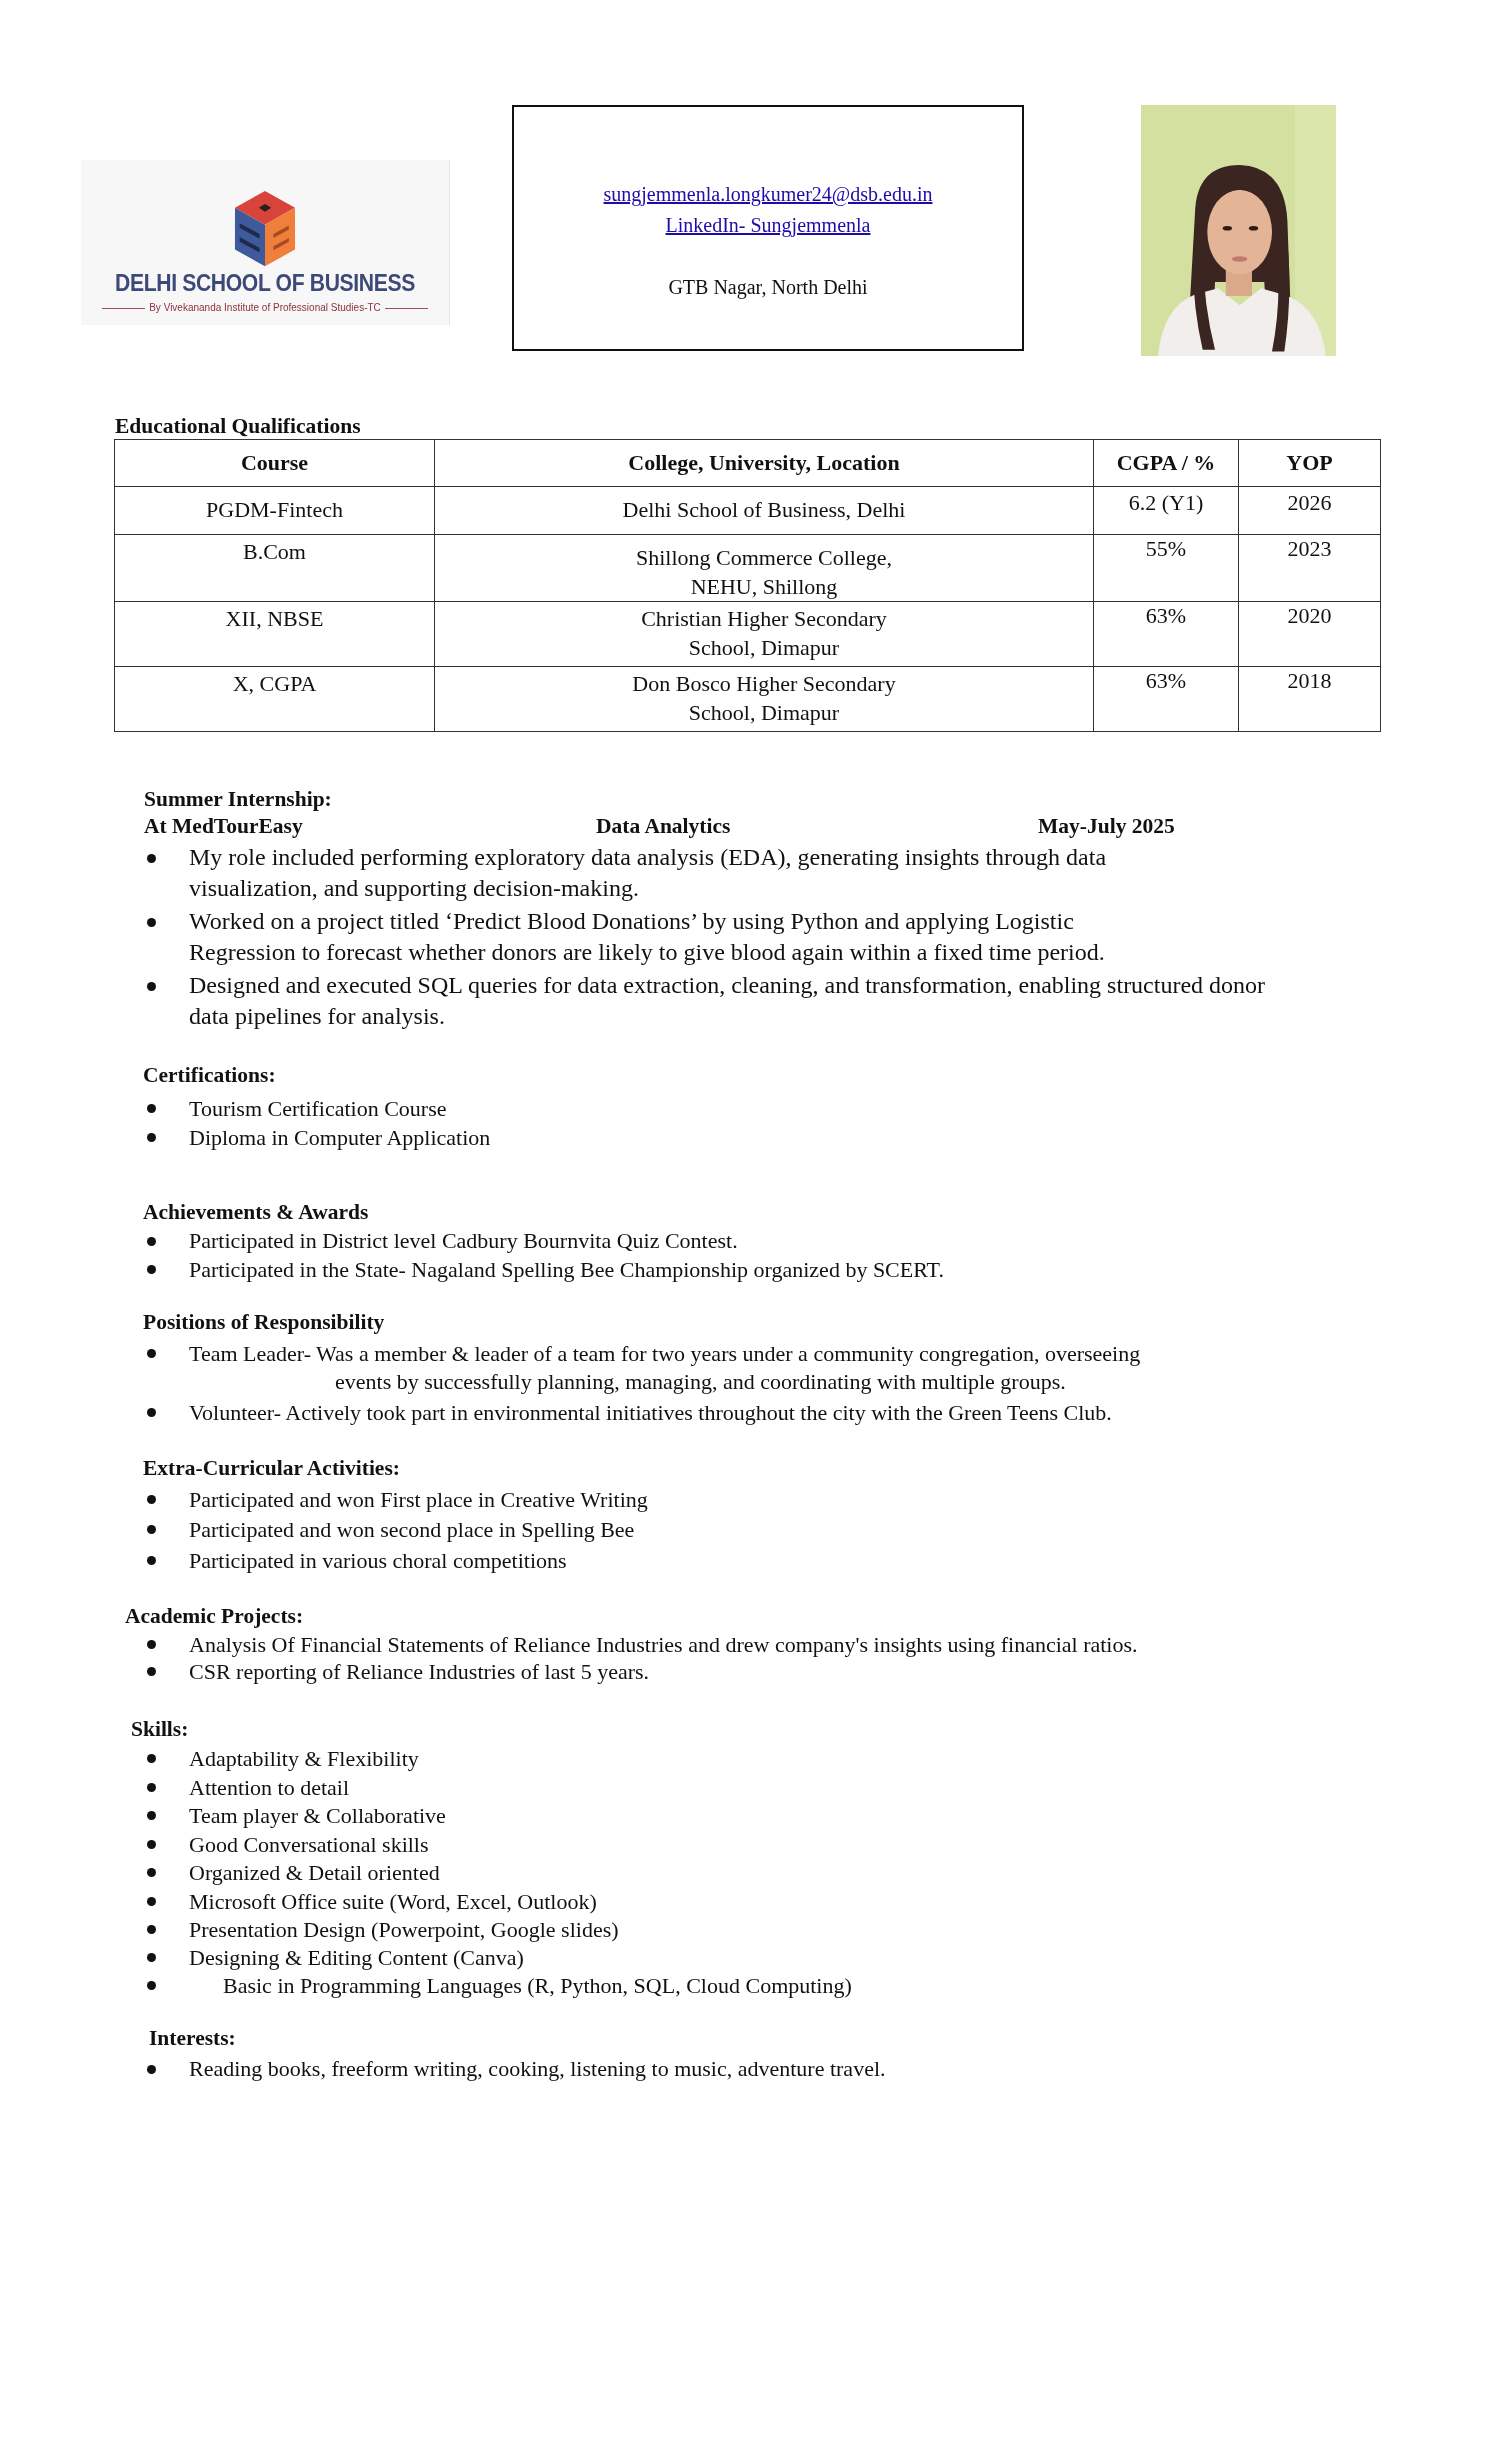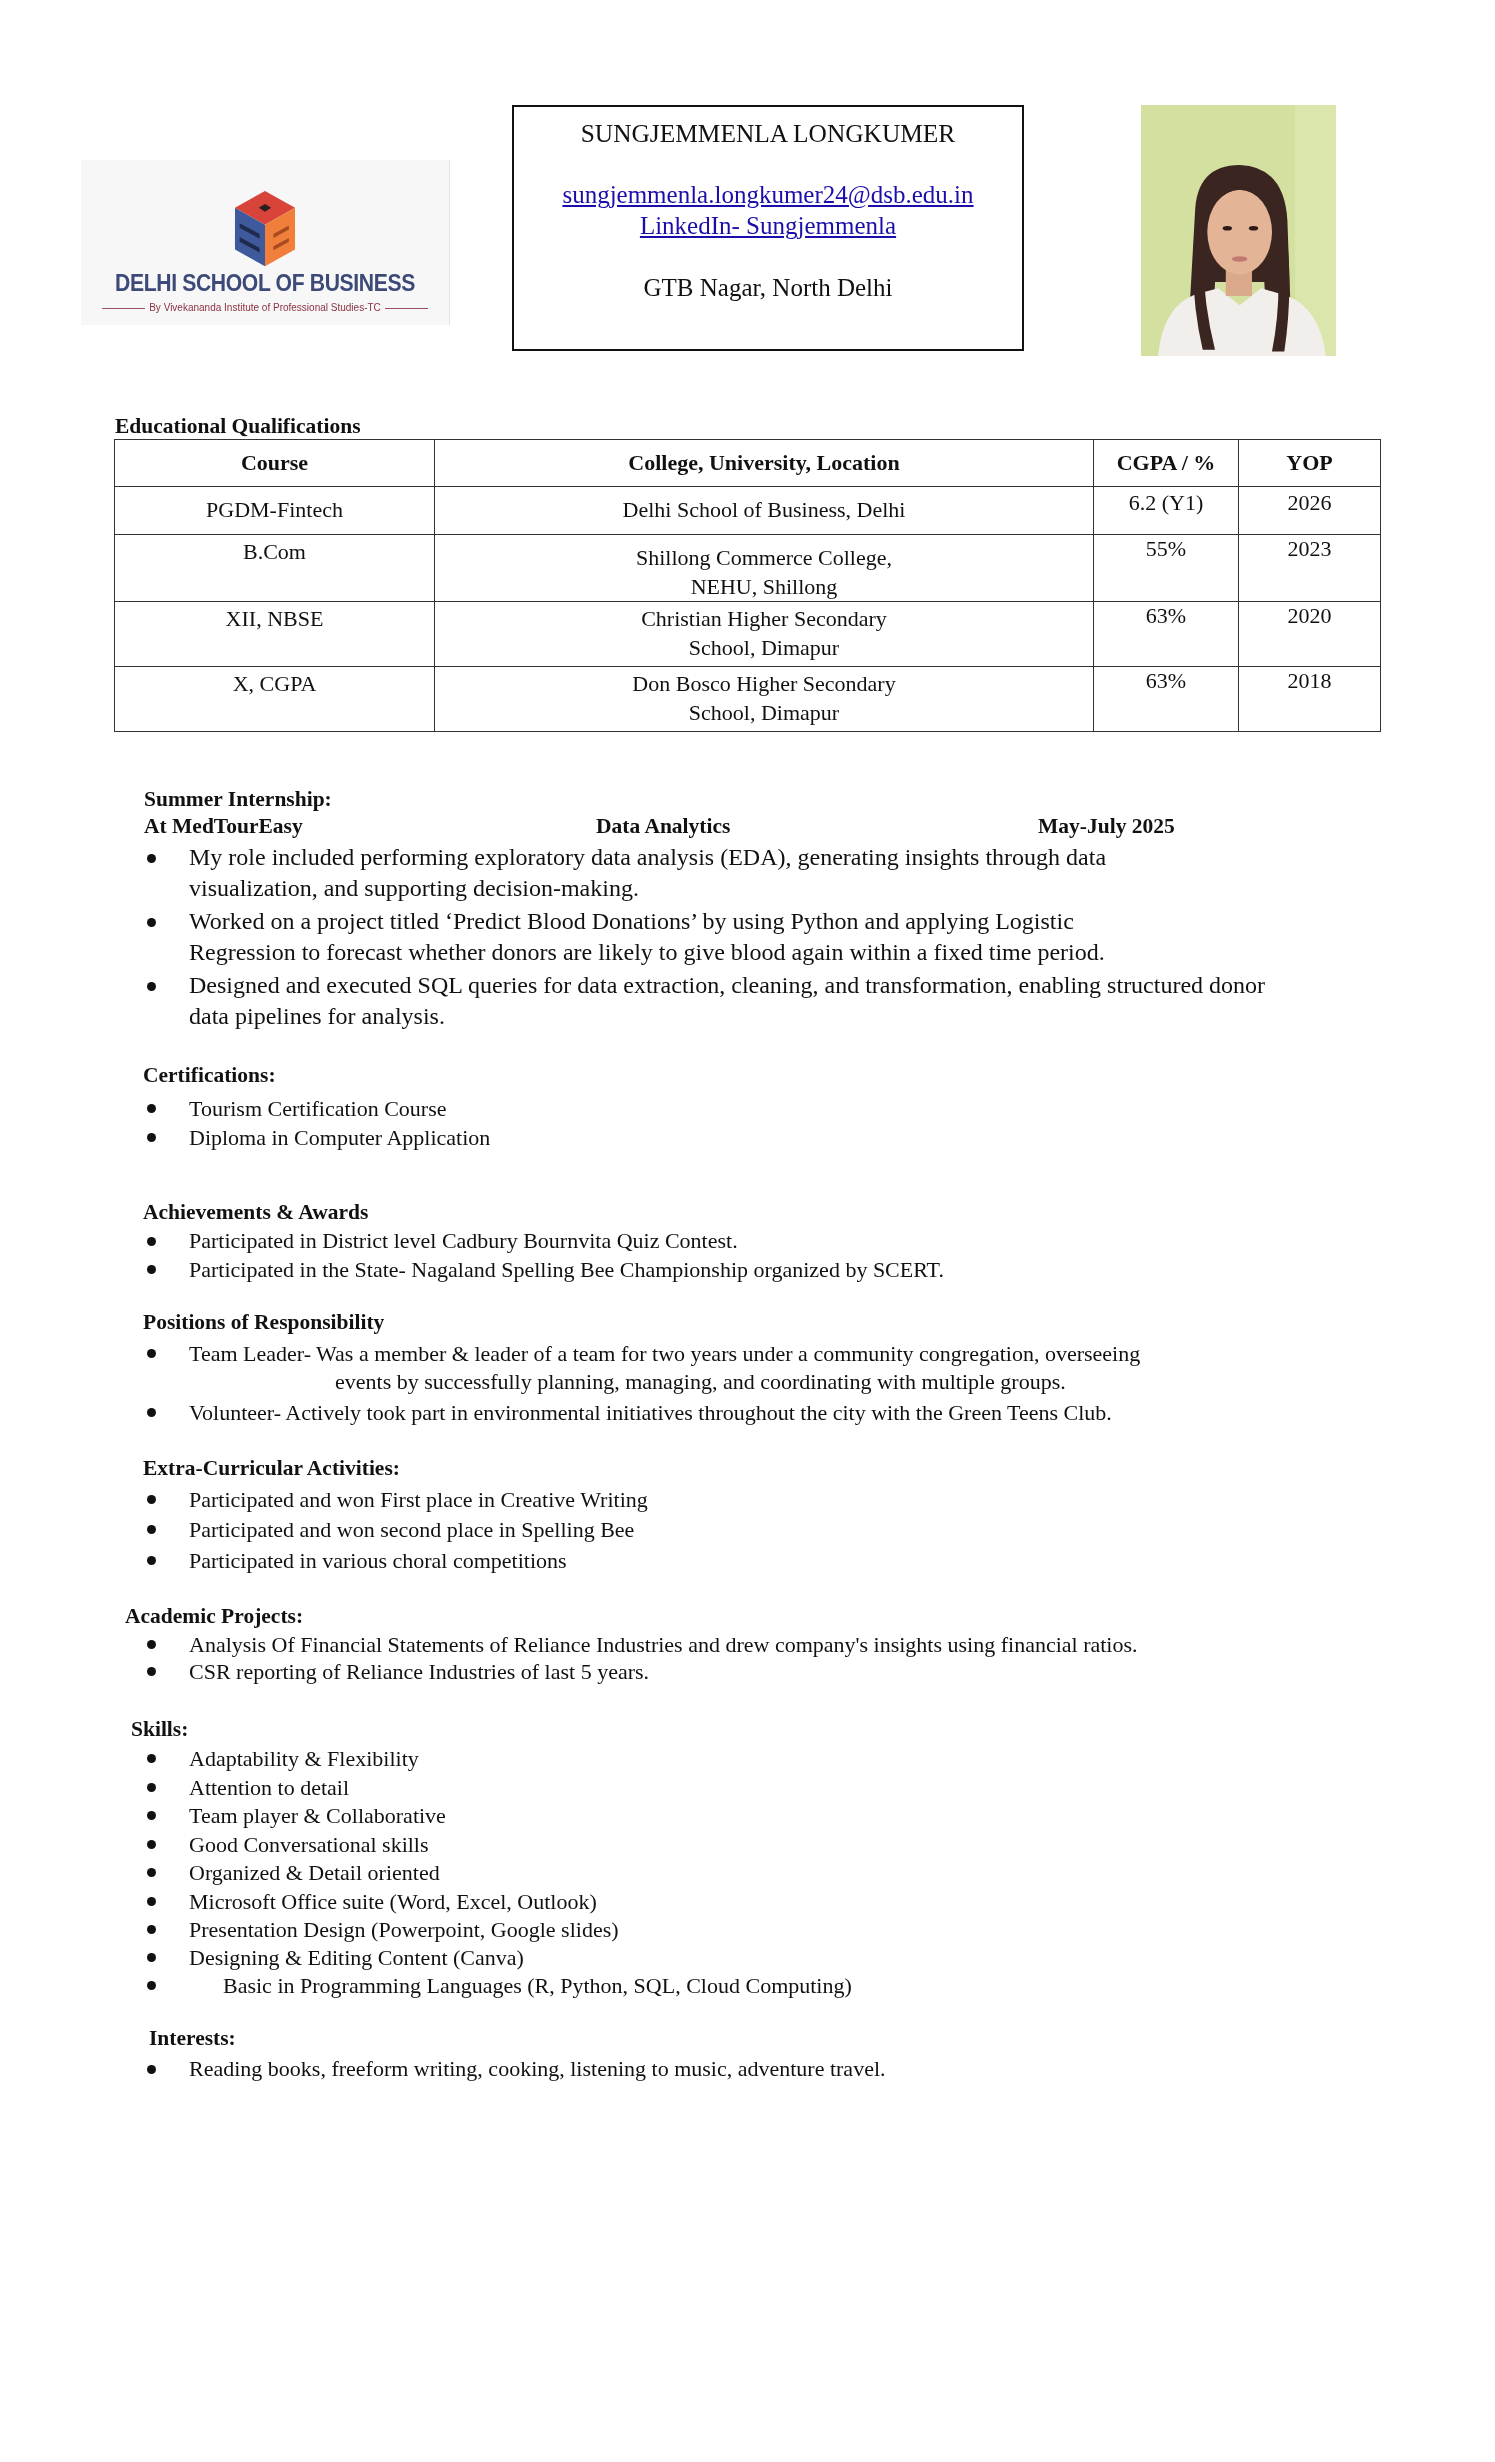--- a/index.html
+++ b/index.html
@@ -14,21 +14,21 @@
                 font-family: "Liberation Sans", "DejaVu Sans", sans-serif; font-weight: bold;
                 font-size: 23px; color: #3d4a78; letter-spacing: -0.4px; transform: scaleX(0.92); }
   .logo-sub { position: absolute; left: 0; width: 368px; top: 142px; text-align: center;
               font-family: "Liberation Sans", "DejaVu Sans", sans-serif; font-size: 10px; color: #8a3240; }
   .logo-sub::before, .logo-sub::after { content: ""; display: inline-block; width: 43px; height: 0.8px;
               background: #9a5060; vertical-align: middle; margin: 0 4.6px; }
   
   .hdr { left: 512px; top: 105px; width: 512px; height: 246px; border: 2.3px solid #111; box-sizing: border-box;
          text-align: center; }
   .hdr .name { position: absolute; left: 0; right: 0; top: 10.8px; font-size: 25.4px; line-height: 31px; }
-  .hdr .line { position: absolute; left: 0; right: 0; font-size: 25px; line-height: 31px; }
+  .hdr .line { position: absolute; left: 0; right: 0; font-size: 20px; line-height: 31px; }
   .hdr a { color: #1a0dab; text-decoration: underline; }
   
   .photo { left: 1141px; top: 105px; width: 195px; height: 251px; background: #d3e0a0; overflow: hidden; }
   
   .h { font-weight: bold; font-size: 21.5px; line-height: 26px; white-space: nowrap; }
   .t { font-size: 24px; line-height: 29px; white-space: nowrap; }
   .ts { font-size: 22px; line-height: 28px; white-space: nowrap; }
   .b { position: absolute; width: 9.2px; height: 9.2px; border-radius: 50%; background: #111; }
   
   .tbl { left: 114px; top: 439px; border-collapse: collapse; table-layout: fixed; }
@@ -51,21 +51,20 @@
 
     <polygon points="239,84 278,62 278,116 239,138" fill="#ef7f3a"></polygon>
     <polygon points="250,96 270,85 270,90 250,101" fill="#a84b22"></polygon>
     <polygon points="250,112 270,101 270,106 250,117" fill="#a84b22"></polygon>
   </svg>
   <div class="logo-title">DELHI SCHOOL OF BUSINESS</div>
   <div class="logo-sub"><span>By Vivekananda Institute of Professional Studies-TC</span></div>
 </div>
 
 <div class="abs hdr">
-  <div class="name">SUNGJEMMENLA LONGKUMER</div>
   <div class="line" style="top:72px;"><a>sungjemmenla.longkumer24@dsb.edu.in</a></div>
   <div class="line" style="top:103px;"><a>LinkedIn- Sungjemmenla</a></div>
   <div class="line" style="top:165px;">GTB Nagar, North Delhi</div>
 </div>
 
 <div class="abs photo">
   <svg width="195" height="251" viewBox="0 0 253 326">
     <rect width="253" height="326" fill="#d3e0a0"></rect>
     <rect x="200" y="0" width="53" height="326" fill="#dbe6ac"></rect>
 

